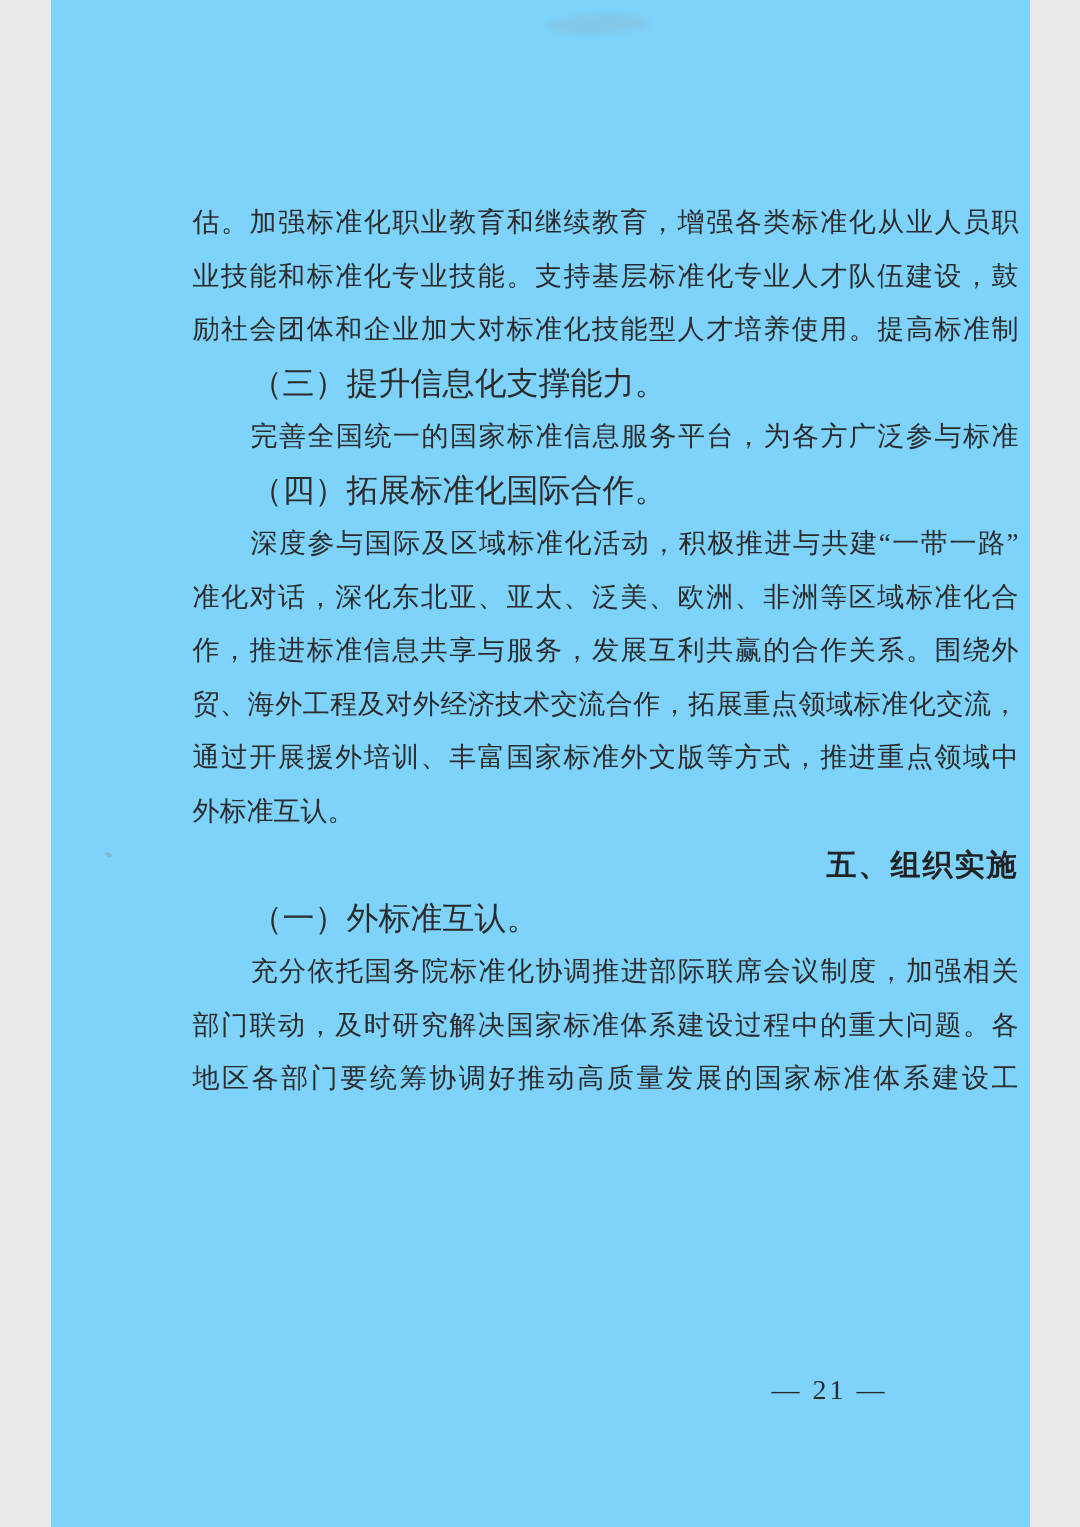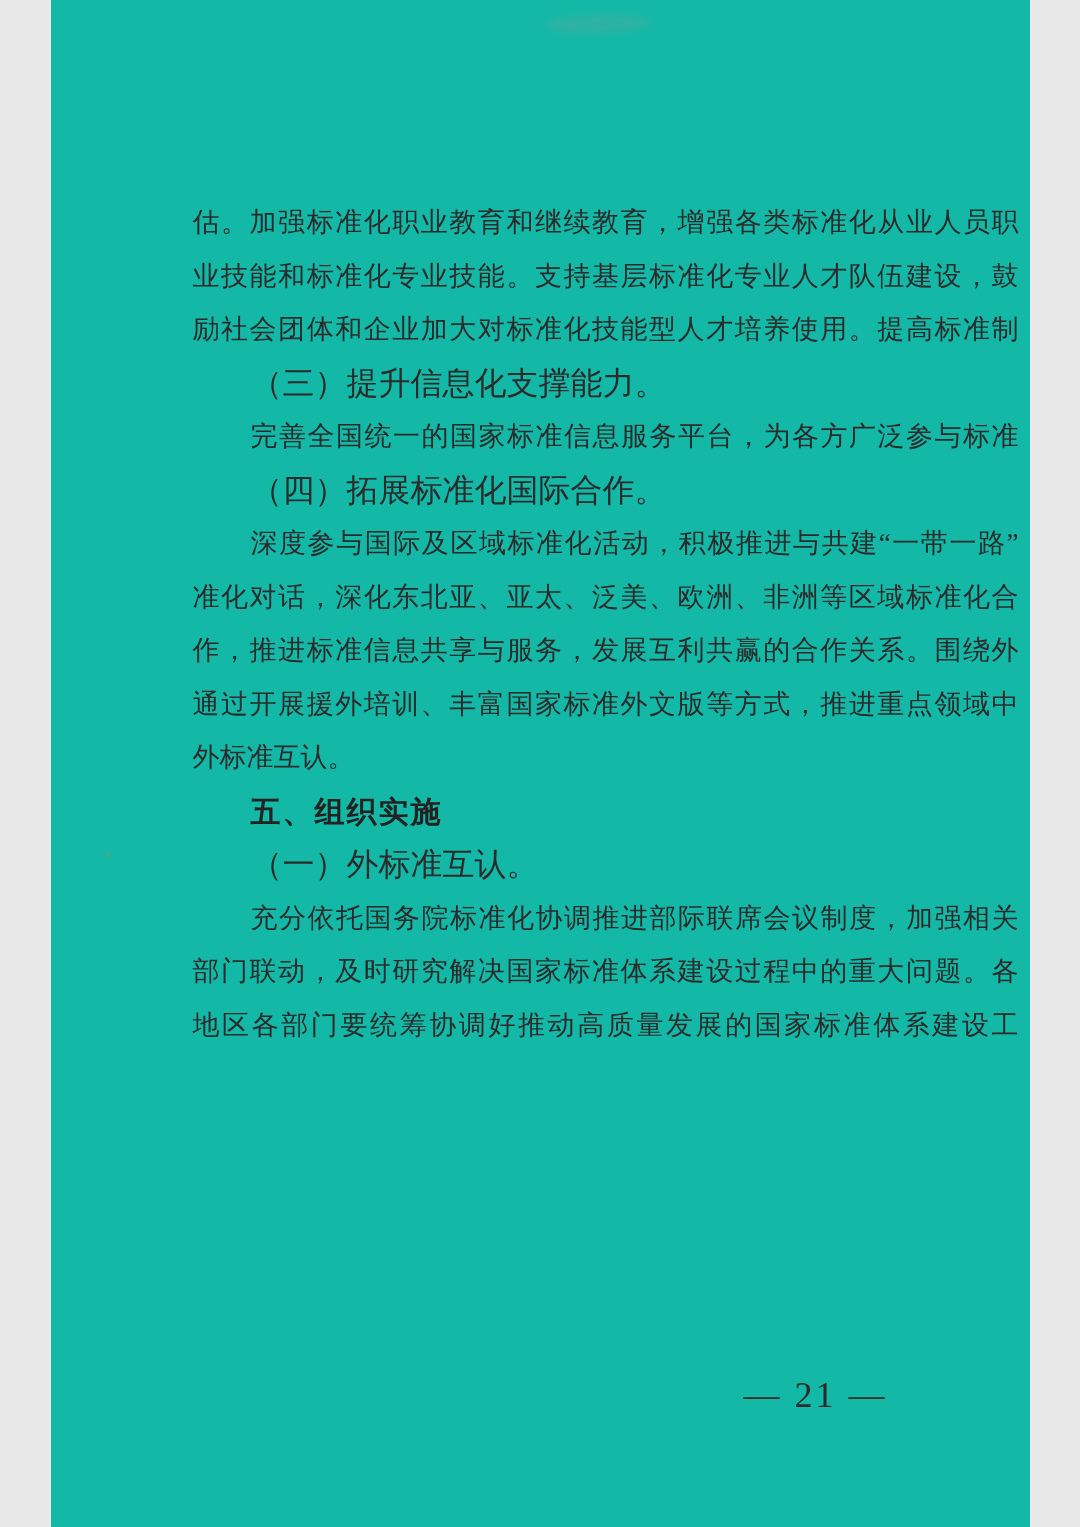--- a/index.html
+++ b/index.html
@@ -1,20 +1,20 @@
 <!DOCTYPE html>
 <html lang="zh"><head>
 <meta charset="utf-8">
 <style>
   html,body{margin:0;padding:0;background:#e8e8e8;}
   .page{
     position:relative;
     width:979px;height:1527px;
     margin:0 auto;
-    background:#14b8a6;
+    background:#7dd3fc;
     color:#2b2b2b;
     font-family:"Liberation Serif","DejaVu Serif",serif;
     overflow:hidden;
   }
   .text-block{
     position:absolute;
     left:142px;top:196px;
     width:826px;
   }
   .line{
@@ -31,26 +31,27 @@
   .line.indent{ text-indent:58px; }
   .line.heading{
     font-size:32px;
   }
   .line.heading-bold{
     font-family:"Liberation Sans","DejaVu Sans",sans-serif;
     font-weight:bold;
     font-size:30px;
     letter-spacing:2px;
     color:#222222;
+    text-align:right;
   }
   .page-number{
     position:absolute;
     top:1374px;
     right:142px;
-    font-size:36px;
+    font-size:28px;
     letter-spacing:3px;
     color:#2b2b2b;
   }
   .scan-smudge{
     position:absolute;
     left:495px;top:14px;
     width:105px;height:20px;
     background:#9a9a9a;
     opacity:0.18;
     border-radius:50%;
@@ -78,20 +79,21 @@
   <main class="text-block">
     <div class="line stretch">估。加强标准化职业教育和继续教育，增强各类标准化从业人员职</div>
     <div class="line stretch">业技能和标准化专业技能。支持基层标准化专业人才队伍建设，鼓</div>
     <div class="line stretch">励社会团体和企业加大对标准化技能型人才培养使用。提高标准制</div>
     <div class="line heading indent">（三）提升信息化支撑能力。</div>
     <div class="line stretch indent">完善全国统一的国家标准信息服务平台，为各方广泛参与标准</div>
     <div class="line heading indent">（四）拓展标准化国际合作。</div>
     <div class="line stretch indent">深度参与国际及区域标准化活动，积极推进与共建“一带一路”</div>
     <div class="line stretch">准化对话，深化东北亚、亚太、泛美、欧洲、非洲等区域标准化合</div>
     <div class="line stretch">作，推进标准信息共享与服务，发展互利共赢的合作关系。围绕外</div>
+    <div class="line stretch">贸、海外工程及对外经济技术交流合作，拓展重点领域标准化交流，</div>
     <div class="line stretch">通过开展援外培训、丰富国家标准外文版等方式，推进重点领域中</div>
     <div class="line">外标准互认。</div>
     <div class="line heading-bold indent">五、组织实施</div>
     <div class="line heading indent">（一）外标准互认。</div>
     <div class="line stretch indent">充分依托国务院标准化协调推进部际联席会议制度，加强相关</div>
     <div class="line stretch">部门联动，及时研究解决国家标准体系建设过程中的重大问题。各</div>
     <div class="line stretch">地区各部门要统筹协调好推动高质量发展的国家标准体系建设工</div>
   </main>
 
   <div class="page-number">— 21 —</div>

